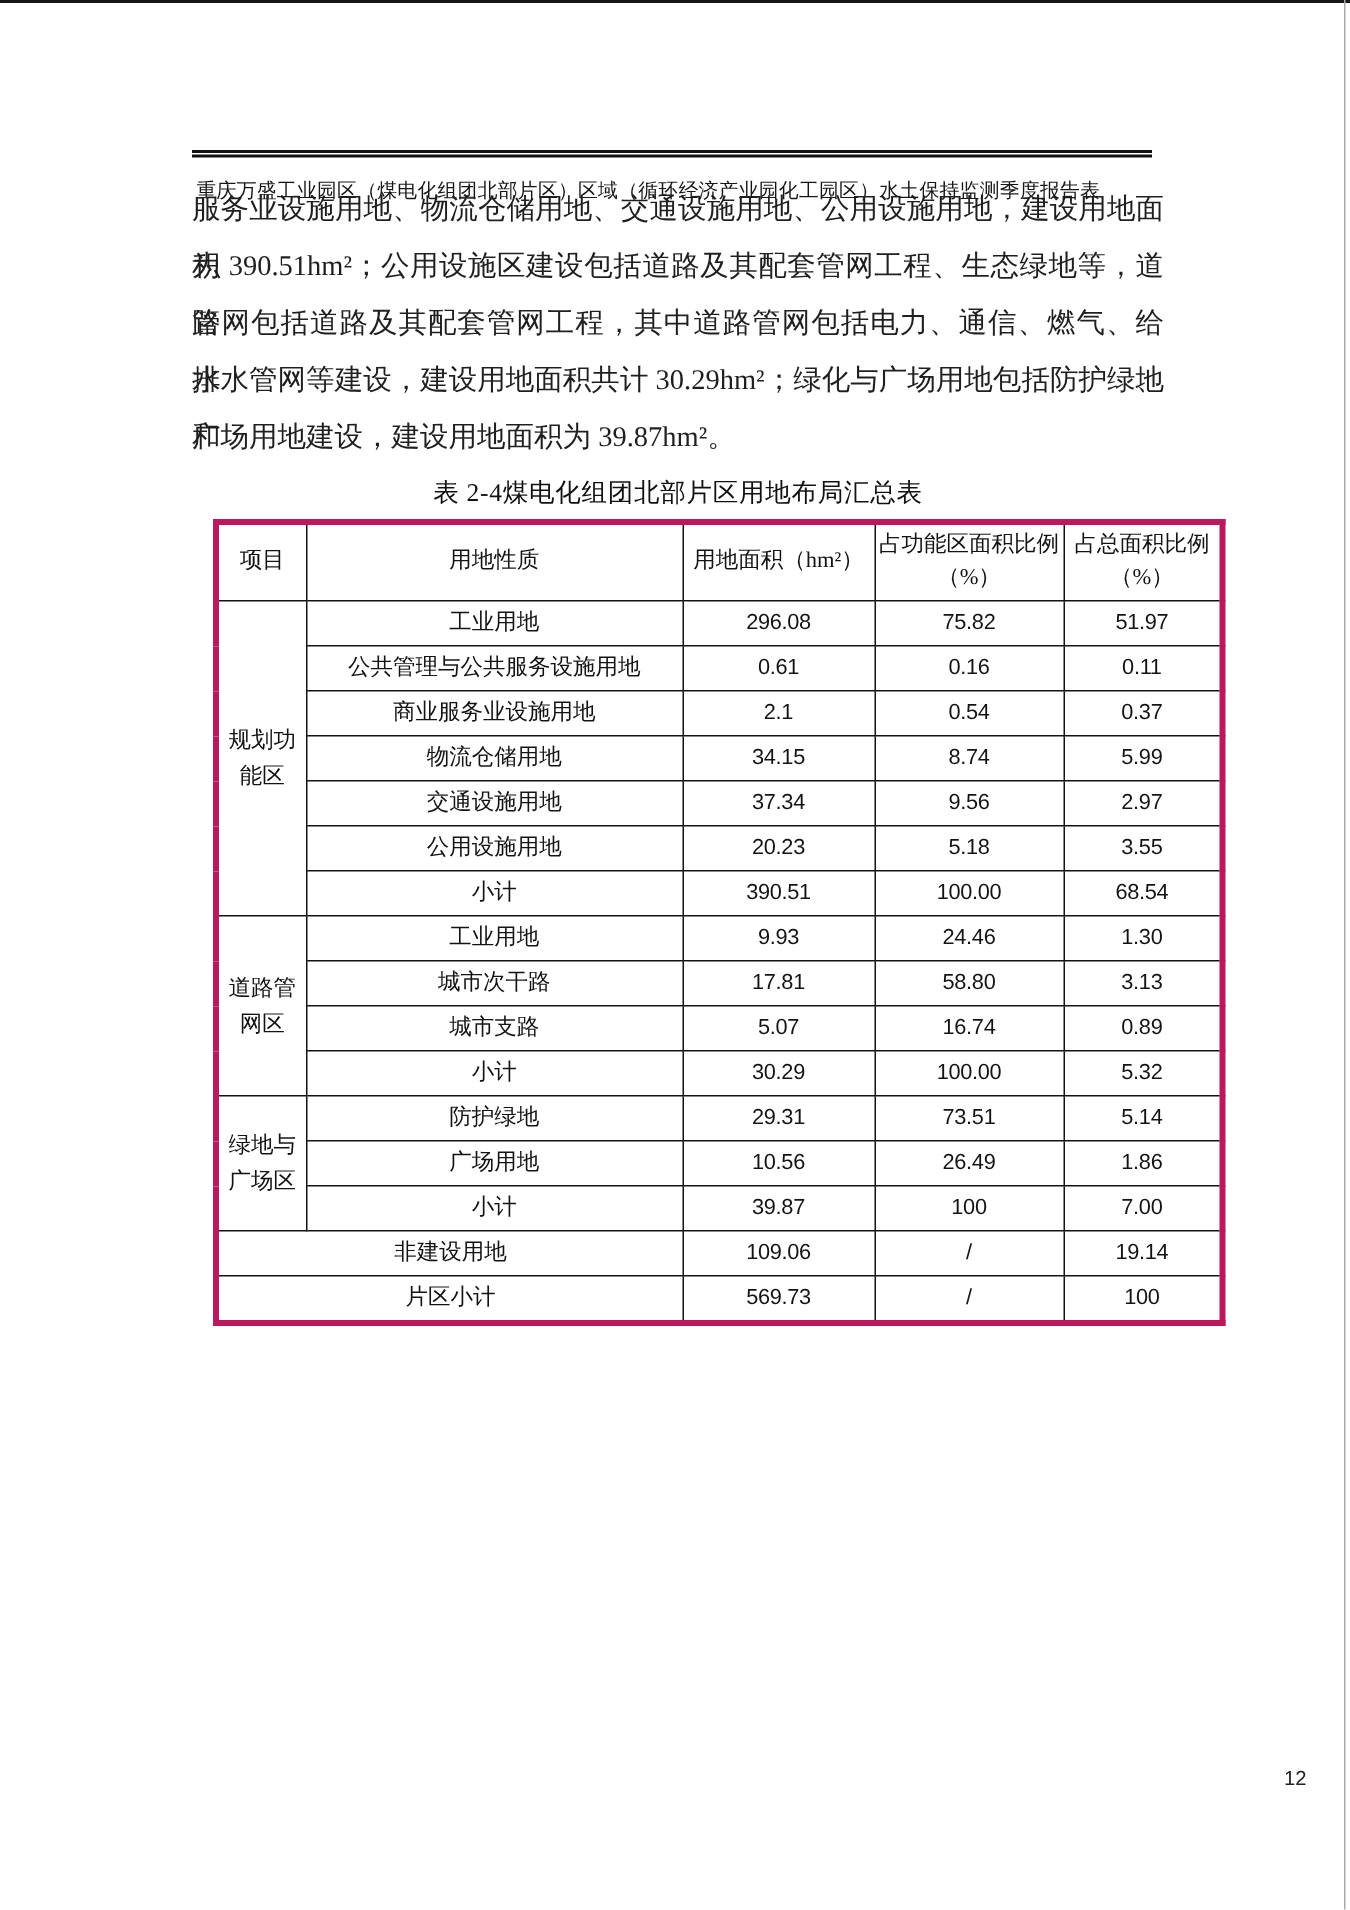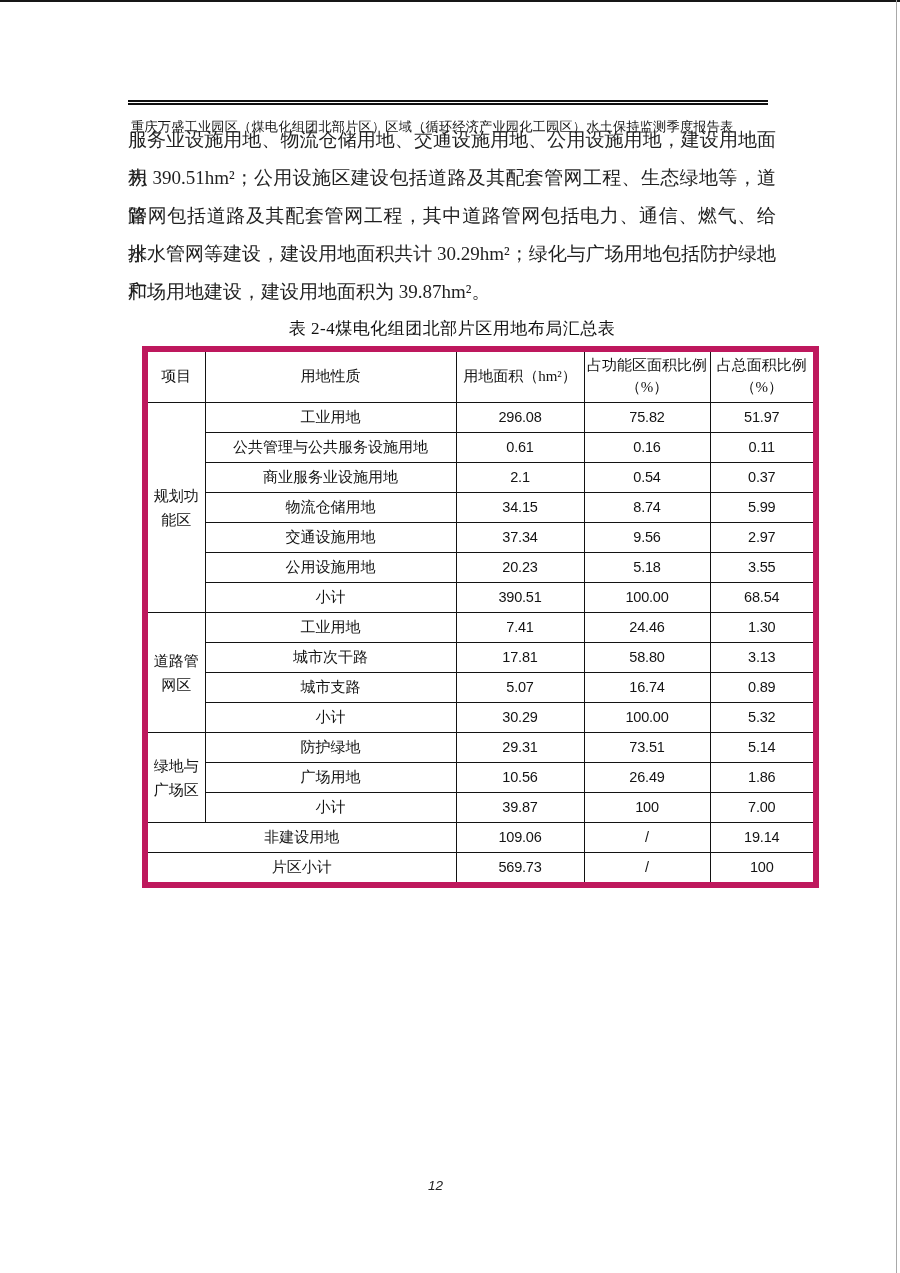--- a/index.html
+++ b/index.html
@@ -51,34 +51,33 @@
     font-size: 15px; color: #131313;
   }
   .land-table th, .land-table td {
     border: 1px solid #131313;
     padding: 0 2px;
     text-align: center; vertical-align: middle;
     font-weight: normal;
     white-space: pre-line;
     line-height: 1.45;
   }
-  table.land-table { border: 6px solid #be185d; }
+  table.land-table { border: 4px solid #be185d; }
   .land-table th { height: 50px; }
   .land-table td { height: 29px; }
   .land-table td.num {
     font-family: "Liberation Sans", "DejaVu Sans", sans-serif;
     font-size: 14.5px; letter-spacing: -0.2px;
   }
   .land-table td.group { line-height: 1.6; }
 
   .page-number {
     position: absolute; left: 0; top: 1178px; width: 871px;
-    text-align: center; font-size: 13.5px; color: #222;
+    text-align: right; font-size: 13.5px; color: #222;
     font-family: "Liberation Sans", "DejaVu Sans", sans-serif;
-    font-style: italic;
   }
 </style>
 </head>
 <body>
 
 <div class="page">
   <div class="top-edge"></div>
   <div class="right-edge"></div>
 
   <div class="running-header-text">重庆万盛工业园区（煤电化组团北部片区）区域（循环经济产业园化工园区）水土保持监测季度报告表</div>
@@ -155,21 +154,21 @@
         <td>小计</td>
         <td class="num">390.51</td>
         <td class="num">100.00</td>
         <td class="num">68.54</td>
       </tr>
 
       <tr>
         <td class="group" rowspan="4">道路管
 网区</td>
         <td>工业用地</td>
-        <td class="num">7.41</td>
+        <td class="num">9.93</td>
         <td class="num">24.46</td>
         <td class="num">1.30</td>
       </tr>
       <tr>
         <td>城市次干路</td>
         <td class="num">17.81</td>
         <td class="num">58.80</td>
         <td class="num">3.13</td>
       </tr>
       <tr>

